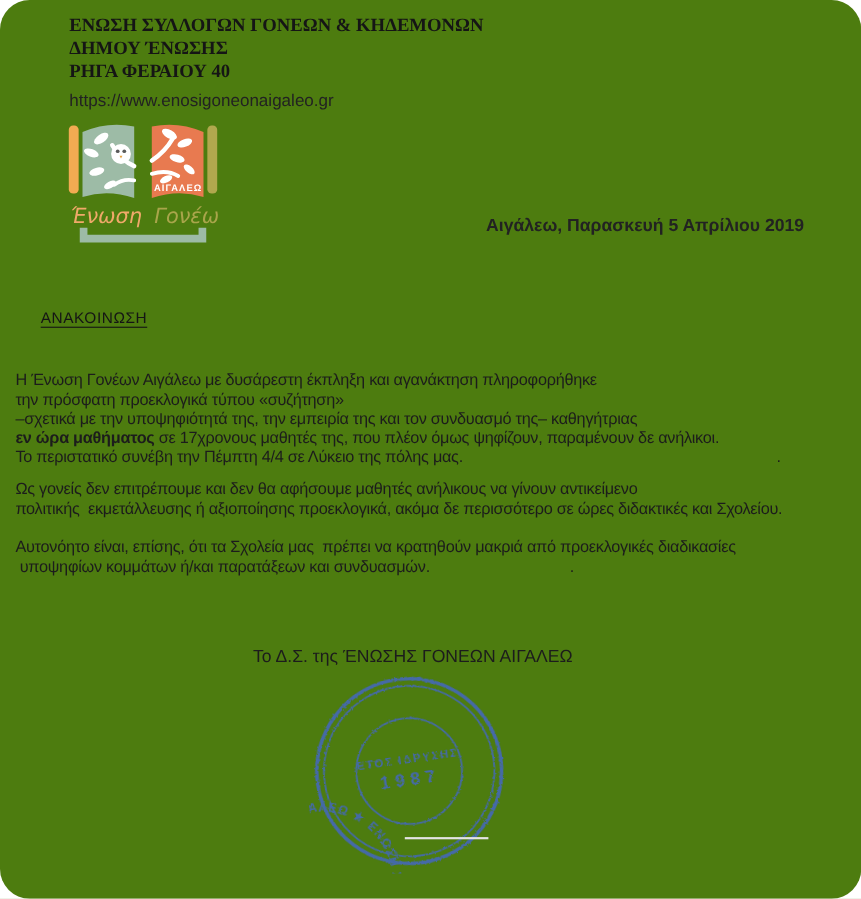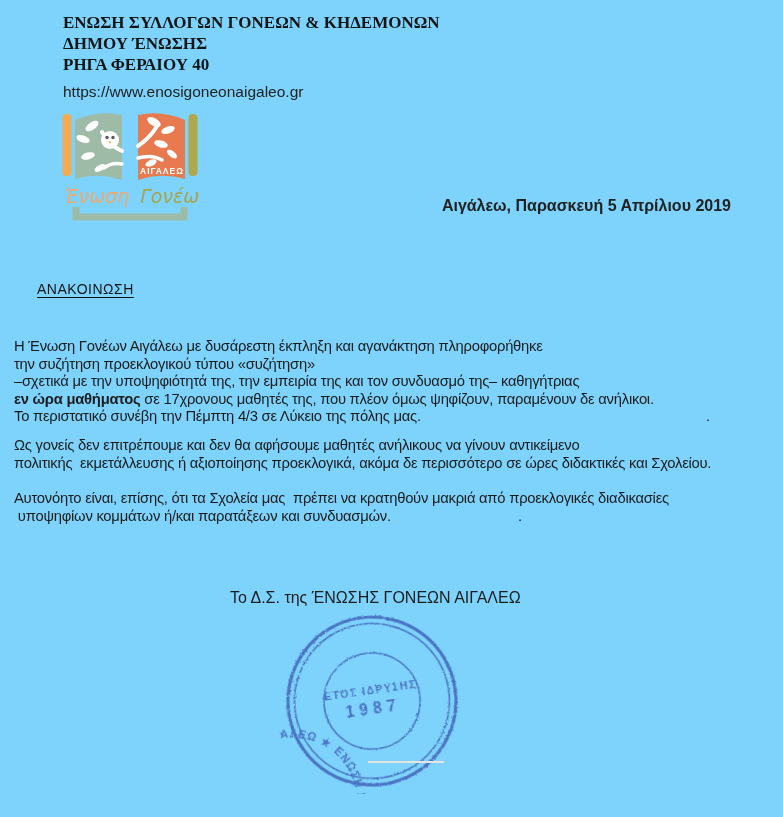--- a/index.html
+++ b/index.html
@@ -1,18 +1,18 @@
 <!DOCTYPE html>
 <html><head>
 <meta charset="utf-8">
 <style>
   html,body{margin:0;padding:0;background:#fff;}
   .page{
-    position:relative;width:783px;height:817px;background:#7dd3fc;
-    overflow:hidden;font-family:"Liberation Sans",sans-serif;color:#1c1c1c;
+    position:relative;width:783px;height:817px;background:#4d7c0f;
+    overflow:hidden;font-family:"Liberation Sans",sans-serif;color:#1c1c1c;border-radius:27px;
   }
   
   .org-header{position:absolute;left:63px;top:12px;line-height:21px;}
   .org-line{font-family:"Liberation Serif",serif;font-weight:bold;font-size:17px;color:#151515;white-space:pre;}
   .org-url{font-size:15.5px;color:#222;margin-top:6px;white-space:pre;}
   
   .logo{position:absolute;left:62px;top:106px;}
   
   .date-line{position:absolute;right:52px;top:197px;font-size:16px;white-space:pre;color:#222;font-weight:bold;}
   
@@ -82,24 +82,24 @@
       <path d="M14 101 L14 111 L122 111 L122 101" stroke="#9dbba6" stroke-width="7" fill="none"></path>
     </svg>
   </div>
 
   <div class="date-line">Αιγάλεω, Παρασκευή 5 Απρίλιου 2019</div>
 
   <div class="doc-title">ΑΝΑΚΟΙΝΩΣΗ</div>
 
   <div class="para p1">
     <div class="line">Η Ένωση Γονέων Αιγάλεω με δυσάρεστη έκπληξη και αγανάκτηση πληροφορήθηκε</div>
-    <div class="line">την συζήτηση προεκλογικού τύπου «συζήτηση»</div>
+    <div class="line">την πρόσφατη προεκλογικά τύπου «συζήτηση»</div>
     <div class="line">–σχετικά με την υποψηφιότητά της, την εμπειρία της και τον συνδυασμό της– καθηγήτριας</div>
     <div class="line"><b>εν ώρα μαθήματος</b><span> σε 17χρονους μαθητές της, που πλέον όμως ψηφίζουν, παραμένουν δε ανήλικοι.</span></div>
-    <div class="line"><span>Το περιστατικό συνέβη την Πέμπτη 4/3 σε Λύκειο της πόλης μας.</span><span class="stray-dot" style="left:692px;">.</span></div>
+    <div class="line"><span>Το περιστατικό συνέβη την Πέμπτη 4/4 σε Λύκειο της πόλης μας.</span><span class="stray-dot" style="left:692px;">.</span></div>
   </div>
 
   <div class="para p2">
     <div class="line">Ως γονείς δεν επιτρέπουμε και δεν θα αφήσουμε μαθητές ανήλικους να γίνουν αντικείμενο</div>
     <div class="line">πολιτικής  εκμετάλλευσης ή αξιοποίησης προεκλογικά, ακόμα δε περισσότερο σε ώρες διδακτικές και Σχολείου.</div>
   </div>
 
   <div class="para p3">
     <div class="line">Αυτονόητο είναι, επίσης, ότι τα Σχολεία μας  πρέπει να κρατηθούν μακριά από προεκλογικές διαδικασίες</div>
     <div class="line"><span> υποψηφίων κομμάτων ή/και παρατάξεων και συνδυασμών.</span><span class="stray-dot" style="left:504px;">.</span></div>

